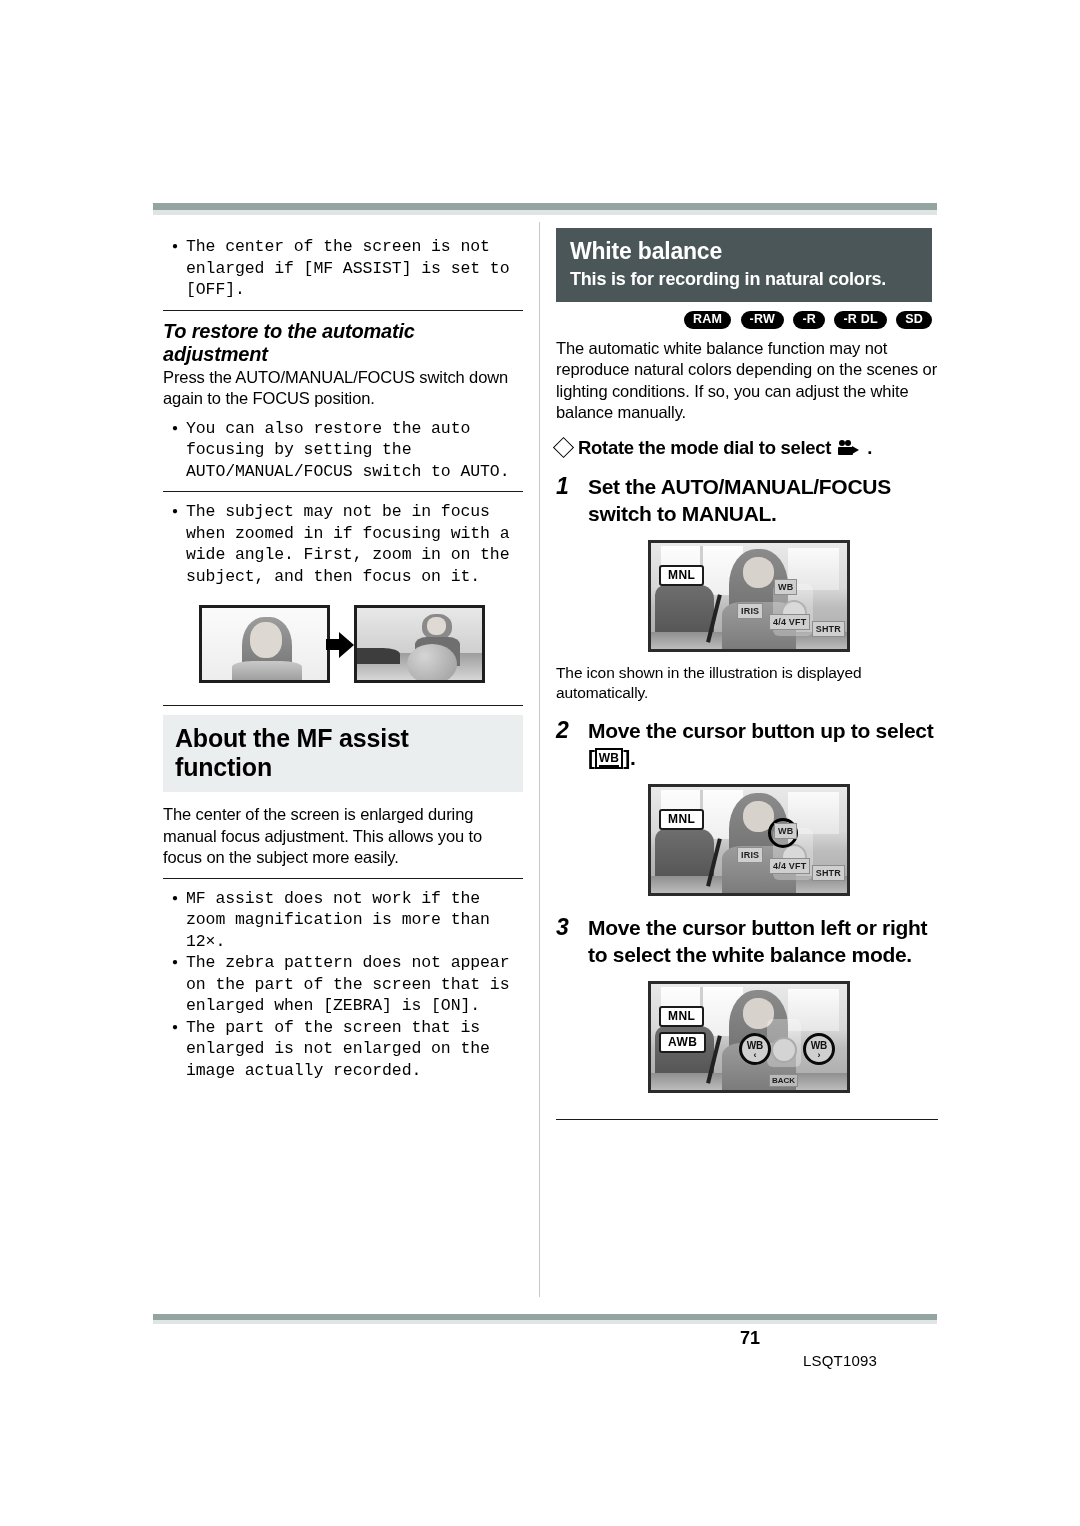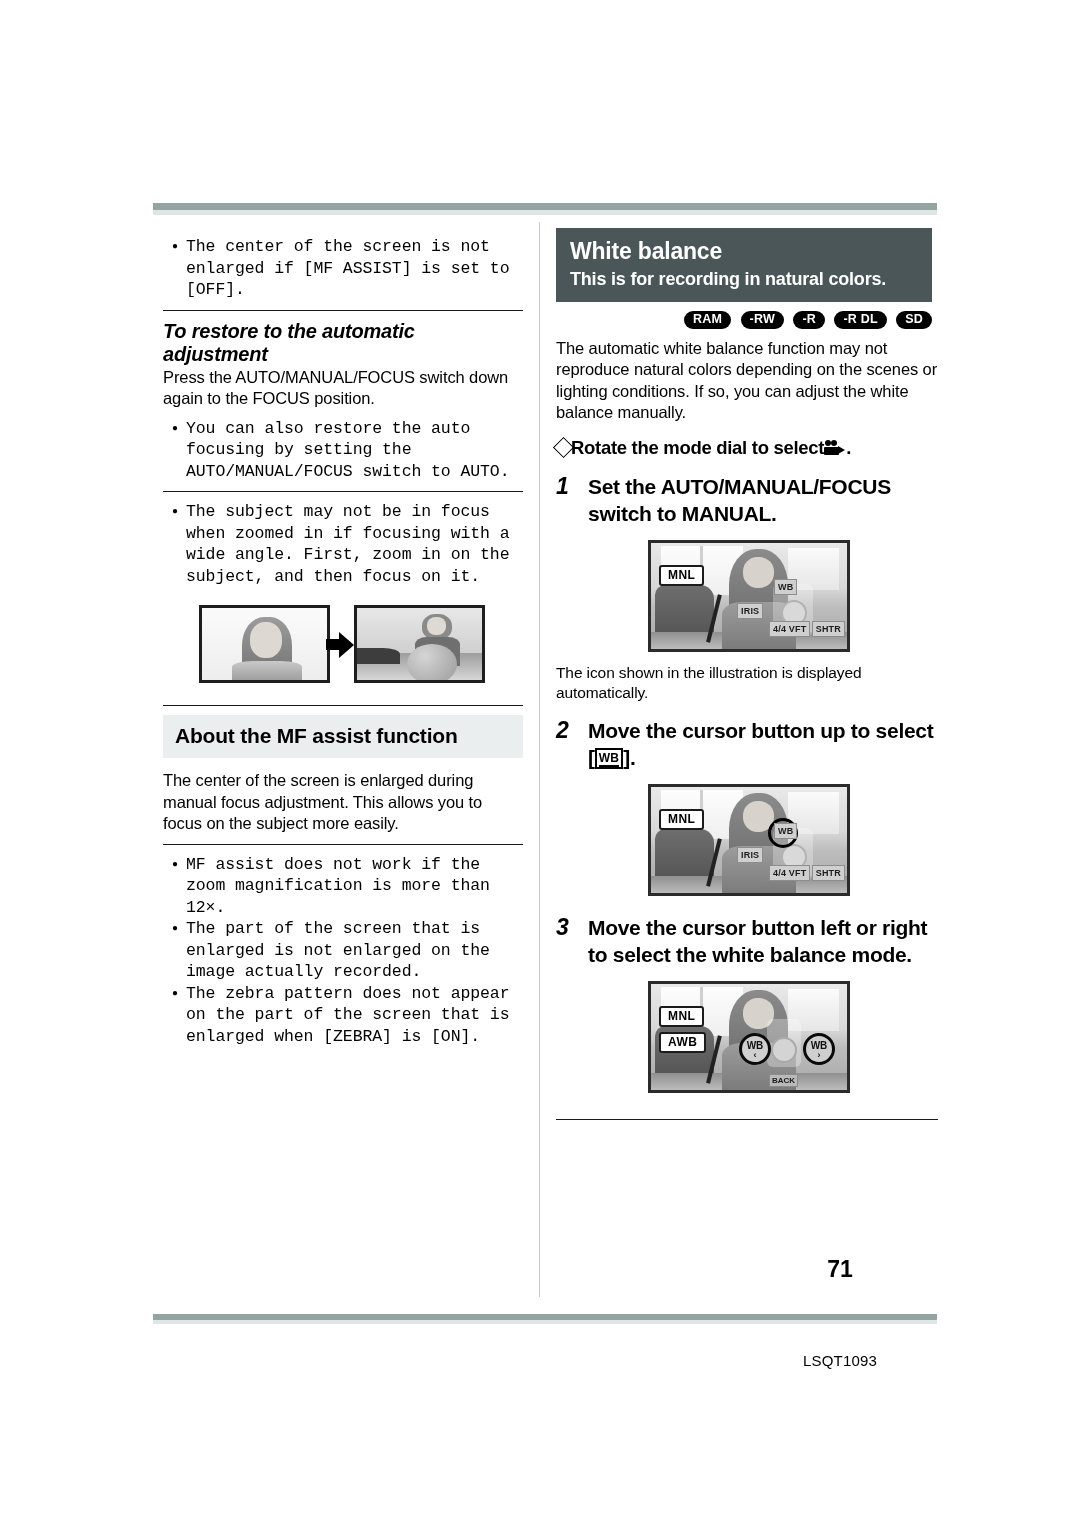--- a/index.html
+++ b/index.html
@@ -63,24 +63,23 @@
 
   .col-divider {
     position: absolute;
     left: 539px; top: 222px;
     width: 1px; height: 1075px;
     background: #c9c9c9;
   }
 
   .page-number {
     position: absolute;
-    left: 740px; top: 1256px;
+    left: 740px; top: 1328px;
     width: 200px;
-    text-align: center;
-    font-size: 23px;
+    font-size: 18px;
     font-weight: bold;
   }
   .page-code {
     position: absolute;
     left: 740px; top: 1352px;
     width: 200px;
     text-align: center;
     font-size: 15px;
     letter-spacing: 0.2px;
   }
@@ -131,21 +130,21 @@
     font-weight: bold;
     font-style: italic;
     line-height: 23px;
     letter-spacing: -0.2px;
     margin-bottom: 1px;
   }
 
   .band-head {
     background: #ebeeee;
     padding: 9px 12px 10px 12px;
-    font-size: 21px;
+    font-size: 25px;
     font-weight: bold;
     letter-spacing: -0.2px;
   }
 
   
   .dark-head {
     background: #4a5658;
     color: #ffffff;
     padding: 10px 14px 11px 14px;
     width: 348px;
@@ -181,20 +180,21 @@
     margin-left: 5px;
     letter-spacing: 0.2px;
     line-height: 13px;
     vertical-align: middle;
   }
 
   
   .diamond-line {
     display: flex;
     align-items: center;
+    gap: 7px;
     font-size: 18.5px;
     font-weight: bold;
     letter-spacing: -0.3px;
     margin-top: 13px;
   }
   .diamond {
     width: 13px; height: 13px;
     border: 1.6px solid #000;
     transform: rotate(45deg);
     flex: 0 0 auto;
@@ -337,21 +337,21 @@
     font-weight: bold;
     line-height: 10px;
     padding: 2px 3px;
     letter-spacing: 0.2px;
     border: 1px solid #8d8d8d;
     white-space: nowrap;
   }
   .ctag.top { left: 31px; top: 3px; }
   .ctag.left { left: -6px; top: 27px; }
   .ctag.right { right: -4px; top: 45px; }
-  .ctag.bottom { left: 26px; bottom: 9px; }
+  .ctag.bottom { left: 26px; bottom: 16px; }
 
   .sel-circle {
     position: absolute;
     border: 3px solid #000;
     border-radius: 50%;
     width: 30px; height: 30px;
     box-sizing: border-box;
   }
 
   
@@ -500,22 +500,22 @@
     <div class="hr-thin wide" style="margin-top:22px"></div>
 
     <div class="band-head">About the MF assist function</div>
 
     <div class="body-text" style="margin-top:12px">The center of the screen is enlarged during manual focus adjustment. This allows you to focus on the subject more easily.</div>
 
     <div class="hr-thin wide"></div>
 
     <ul class="bullet-list">
       <li class="bullet-item">MF assist does not work if the zoom magnification is more than 12×.</li>
+      <li class="bullet-item">The zebra pattern does not appear on the part of the screen that is enlarged when [ZEBRA] is [ON].</li>
       <li class="bullet-item">The part of the screen that is enlarged is not enlarged on the image actually recorded.</li>
-      <li class="bullet-item">The zebra pattern does not appear on the part of the screen that is enlarged when [ZEBRA] is [ON].</li>
     </ul>
   </div>
 
   <div class="col-right">
 
     <div class="dark-head">
       <div class="t1">White balance</div>
       <div class="t2">This is for recording in natural colors.</div>
     </div>
 

